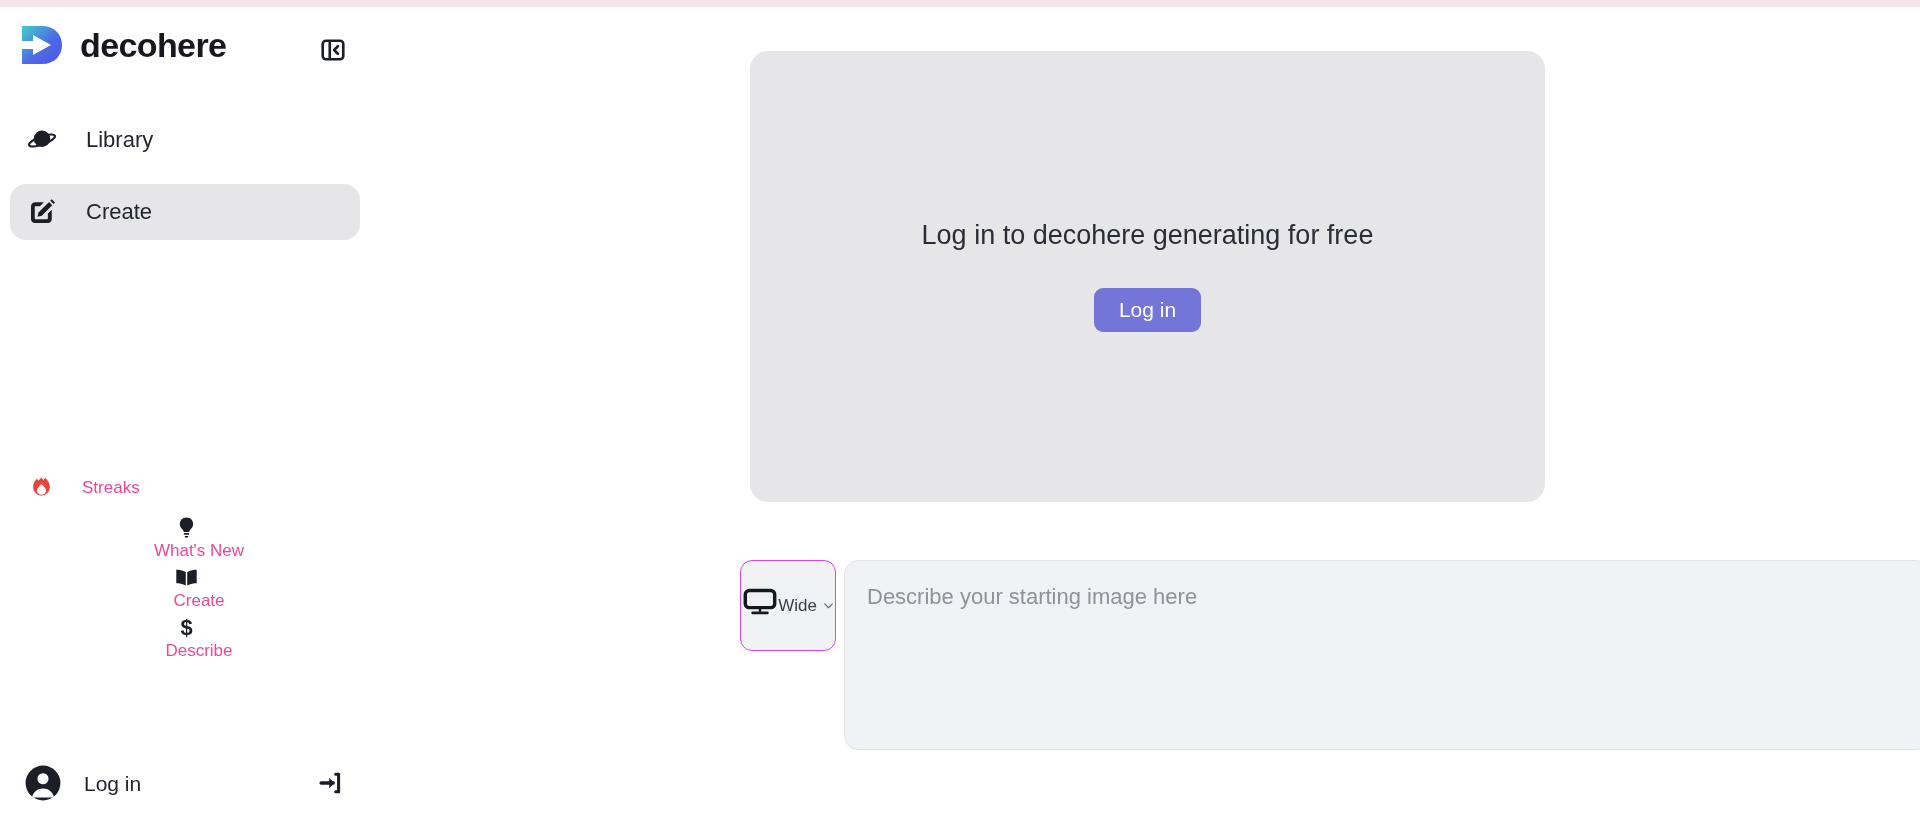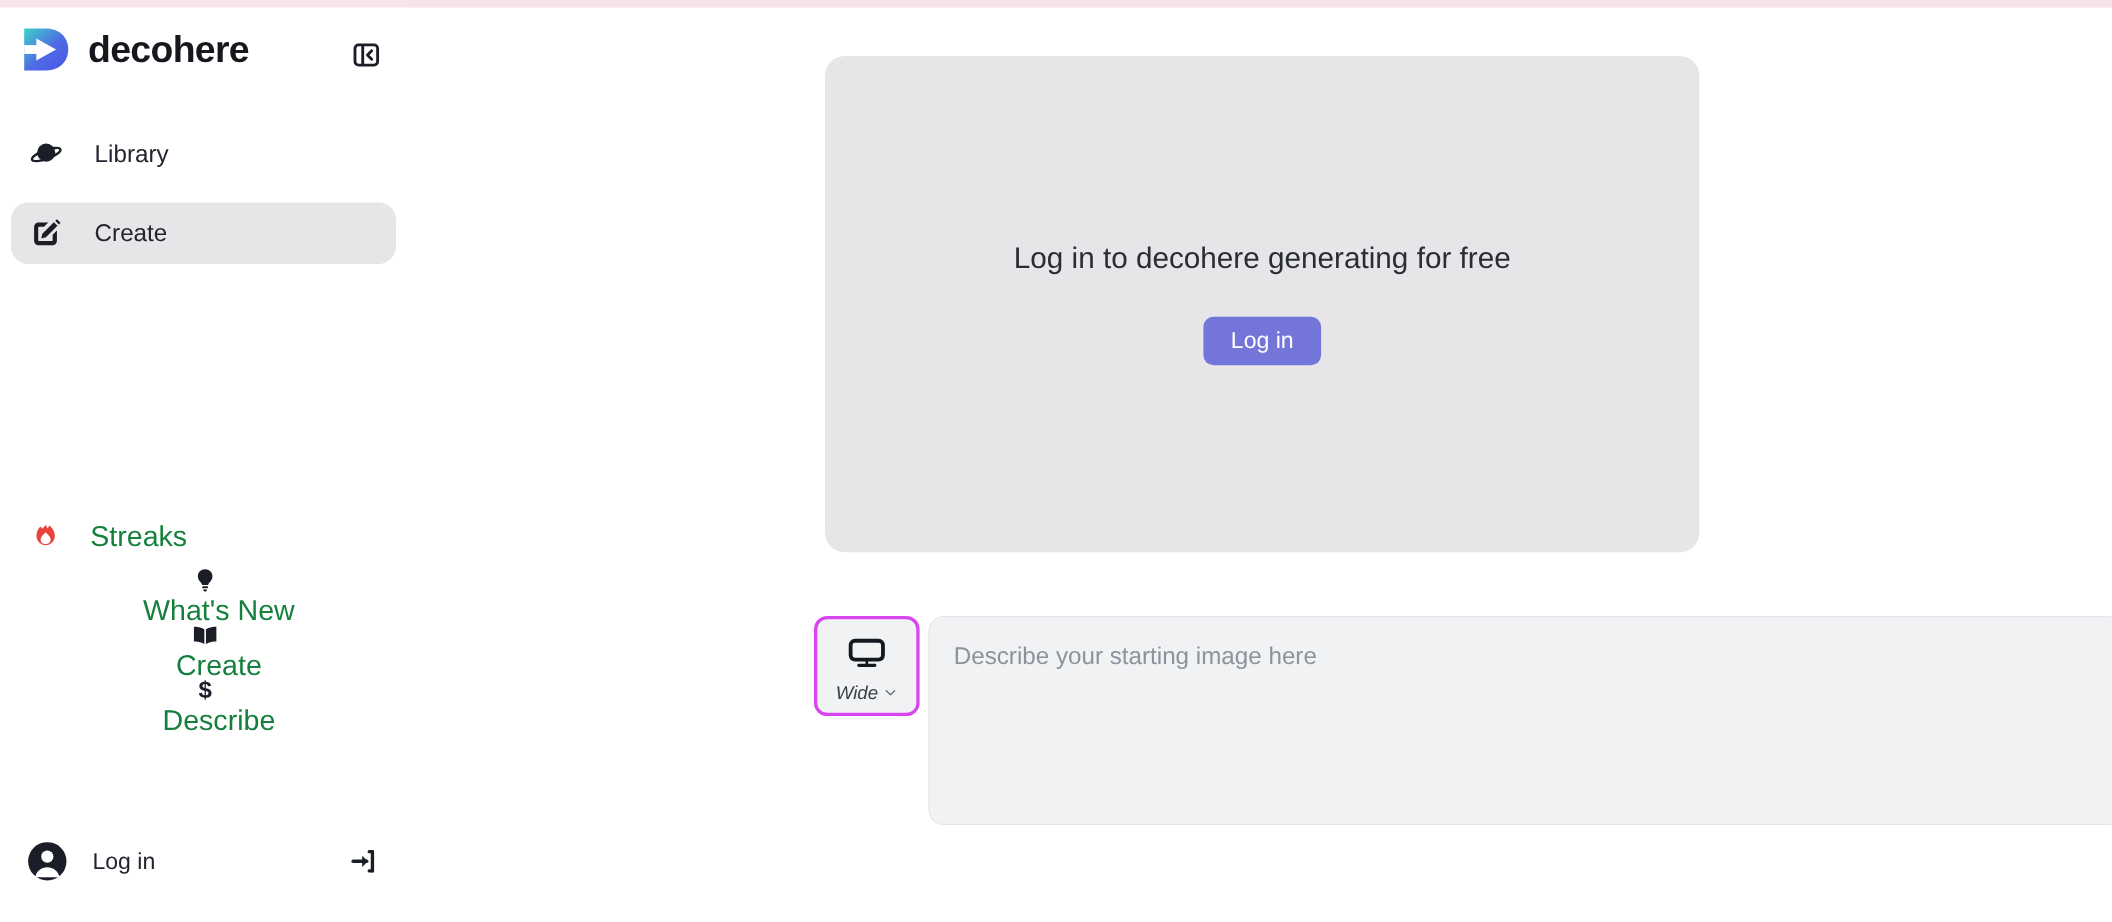--- a/index.html
+++ b/index.html
@@ -129,22 +129,22 @@
     top: 455px;
     left: 10px;
     width: 350px;
   }
 
   .nav-secondary .nav-item { height: 50px; }
   .nav-secondary .nav-item + .nav-item { margin-top: 0px; flex-direction: column; }
 
   .nav-secondary .nav-label {
     margin-left: 26px;
-    font-size: 26px;
-    color: #15803d;
+    font-size: 17px;
+    color: #ec4899;
   }
 
   .nav-secondary .nav-icon { width: 30px; flex: 0 0 30px; height: 30px; }
 
   
   .account-row {
     position: absolute;
     top: 750px;
     left: 10px;
     width: 350px;
@@ -243,30 +243,29 @@
     display: flex;
     flex-direction: column;
     gap: 8px;
     flex: 0 0 96px;
   }
 
   .tool-btn {
     width: 96px;
     height: 91px;
     background: #f1f2f4;
-    border: 3px solid #d946ef;
+    border: 1px solid #d946ef;
     border-radius: 12px;
     display: flex;
-    flex-direction: column;
+    flex-direction: row;
     align-items: center;
     justify-content: center;
     cursor: pointer;
     padding: 0;
     font-family: "Liberation Sans", sans-serif;
-    font-style: italic;
   }
 
   .tool-icon {
     width: 38px;
     height: 38px;
     display: flex;
     align-items: center;
     justify-content: center;
     color: #15181f;
     margin-bottom: 9px;

